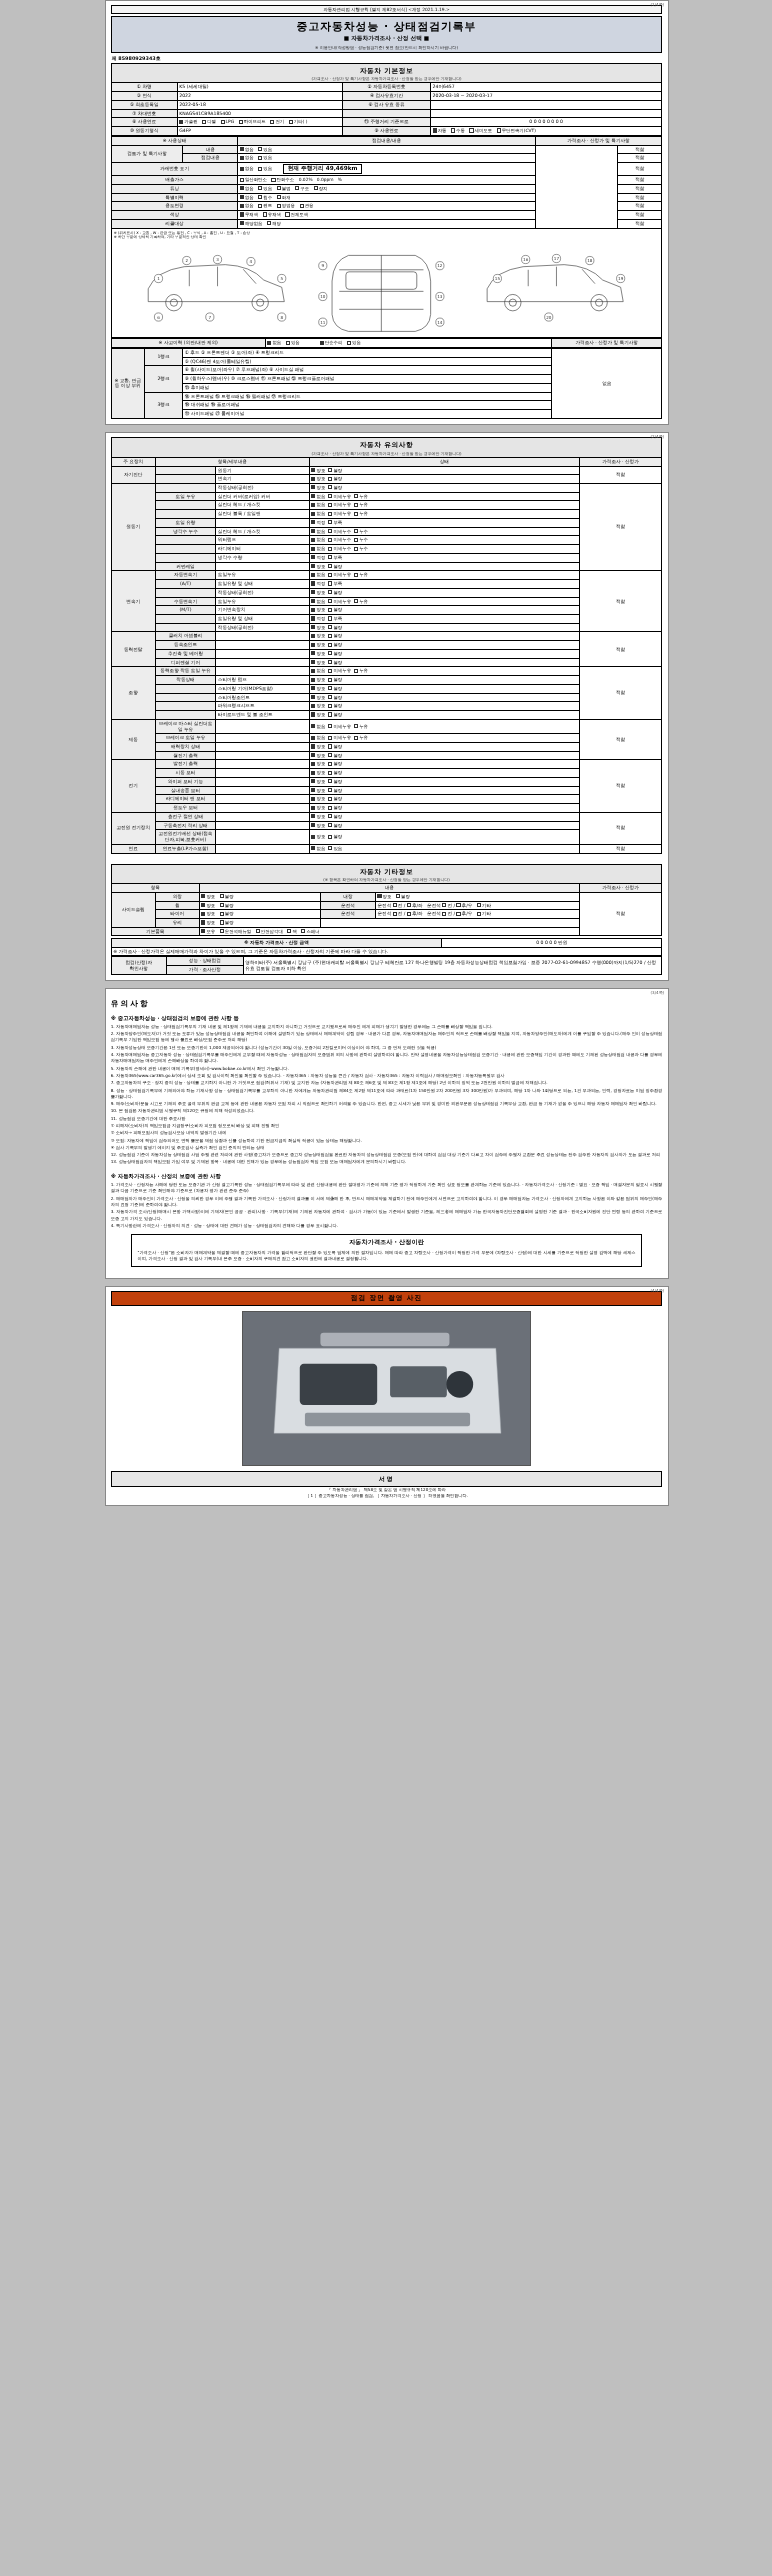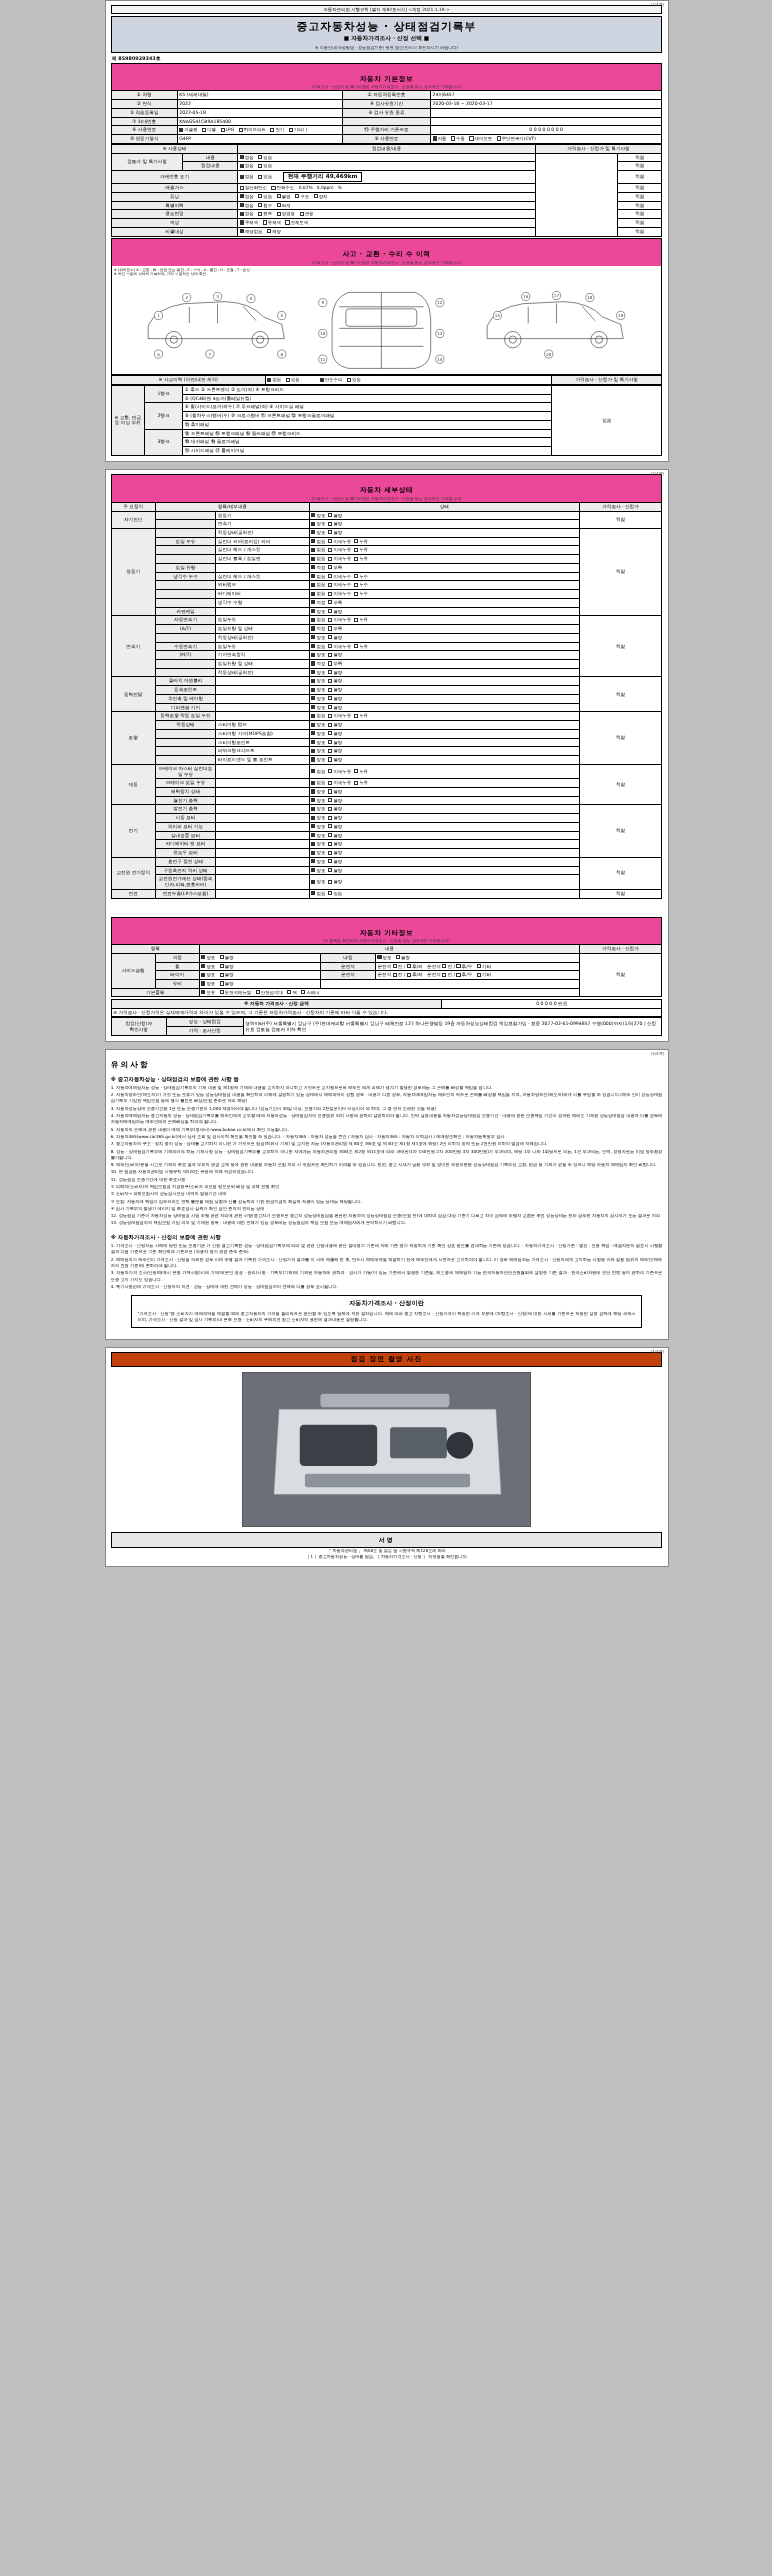--- a/index.html
+++ b/index.html
@@ -31,22 +31,22 @@
   }
   .title-band {
     background:#cfd5e0; border:0.5px solid #000; text-align:center; padding:3.1px 0 2.6px 0;
   }
   .title-band .t1 { font-size:10.8px; font-weight:bold; letter-spacing:1px; }
   .title-band .t2 { font-size:5.7px; font-weight:bold; margin-top:1.5px; }
   .title-band .t3 { font-size:4.1px; margin-top:1.5px; color:#222; }
   .docno { font-size:4.9px; font-weight:bold; margin:2.1px 0 1.5px 1px; }
 
   .sec-band {
-    background:#ec4899; border:0.5px solid #000; border-bottom:none;
-    text-align:center; padding:11px 0 1px 0;
+    background:#e5e5e5; border:0.5px solid #000; border-bottom:none;
+    text-align:center; padding:3px 0 1px 0;
   }
   .sec-band .s1 { font-size:6.7px; font-weight:bold; letter-spacing:0.5px; }
   .sec-band .s2 { font-size:3.9px; color:#333; margin-top:0.5px; }
 
   table.g { border-collapse:collapse; width:100%; table-layout:fixed; }
   table.g th, table.g td {
     border:0.5px solid #000; padding:1px 1.5px; font-size:4.6px; vertical-align:middle;
     line-height:1.25;
   }
   table.g th { background:#ededed; font-weight:normal; text-align:center; }
@@ -272,24 +272,20 @@
         <td class="lbl" colspan="2">리콜대상</td>
         <td>
           <span class="cbw"><span class="cb on"></span>해당없음</span>
           <span class="cbw"><span class="cb"></span>해당</span>
         </td>
         <td class="ctr sm">적합</td>
       </tr>
     </tbody>
   </table>
 
-  <div class="sec-band" style="margin-top:1.5px">
-    <div class="s1">사고 · 교환 · 수리 수 이력</div>
-    <div class="s2">(가격조사 · 산정가 및 특기사항은 자동차가격조사 · 산정을 받는 경우에만 기재합니다)</div>
-  </div>
   <div class="diagram-wrap">
     <div class="xs">※ (위치표시) X : 교환 , W : 판금 또는 용접 , C : 부식 , A : 흠집 , U : 요철 , T : 손상</div>
     <div class="xs" style="margin-bottom:1.5px">※ 하단 부분에 상세히 기록하며, 기타 부분적인 상태 확인</div>
     <svg class="carsvg" width="520" height="95" viewBox="0 0 1010 185" style="font-size:11px">
 
       <g stroke="#333" fill="none" stroke-width="1.2">
         <path d="M40,120 L40,95 Q55,60 110,52 L190,48 Q240,50 265,78 L300,92 L305,120 Z"></path>
         <circle cx="90" cy="122" r="16"></circle>
           <circle cx="90" cy="122" r="7"></circle>
         <circle cx="258" cy="122" r="16"></circle>
@@ -415,21 +411,21 @@
         <td class="xs">⑳ 사이드패널   ㉑ 룸레이어널</td>
       </tr>
     </tbody>
   </table>
 </div>
 
 <div class="page">
   <div class="pagemark">(2/4쪽)</div>
 
   <div class="sec-band">
-    <div class="s1">자동차 세부상태</div>
+    <div class="s1">자동차 유의사항</div>
     <div class="s2">(가격조사 · 산정가 및 특기사항은 자동차가격조사 · 산정을 받는 경우에만 기재합니다)</div>
   </div>
 
   <table class="g">
     <colgroup>
         <col style="width:8%">
         <col style="width:11%">
         <col style="width:17%">
         <col style="width:49%">
         <col style="width:15%">
@@ -672,21 +668,21 @@
         <tr>
           <td class="lbl" rowspan="1">연료</td>
           <td class="lbl sm">연료누출(LP가스포함)</td>
           <td class="sm"></td>
           <td><span class="cbw"><span class="cb on"></span>없음</span><span class="cbw"><span class="cb"></span>있음</span></td>
           <td class="ctr" rowspan="1">적합</td>
         </tr>
       </tbody>
   </table>
 
-  <div class="sec-band" style="margin-top:18px">
+  <div class="sec-band" style="margin-top:10px">
     <div class="s1">자동차 기타정보</div>
     <div class="s2">(※ 항목은 확인하여 자동차가격조사 · 산정을 받는 경우에만 기재합니다)</div>
   </div>
   <table class="g">
     <colgroup>
         <col style="width:8%">
         <col style="width:8%">
         <col style="width:22%">
         <col style="width:10%">
         <col style="width:37%">

